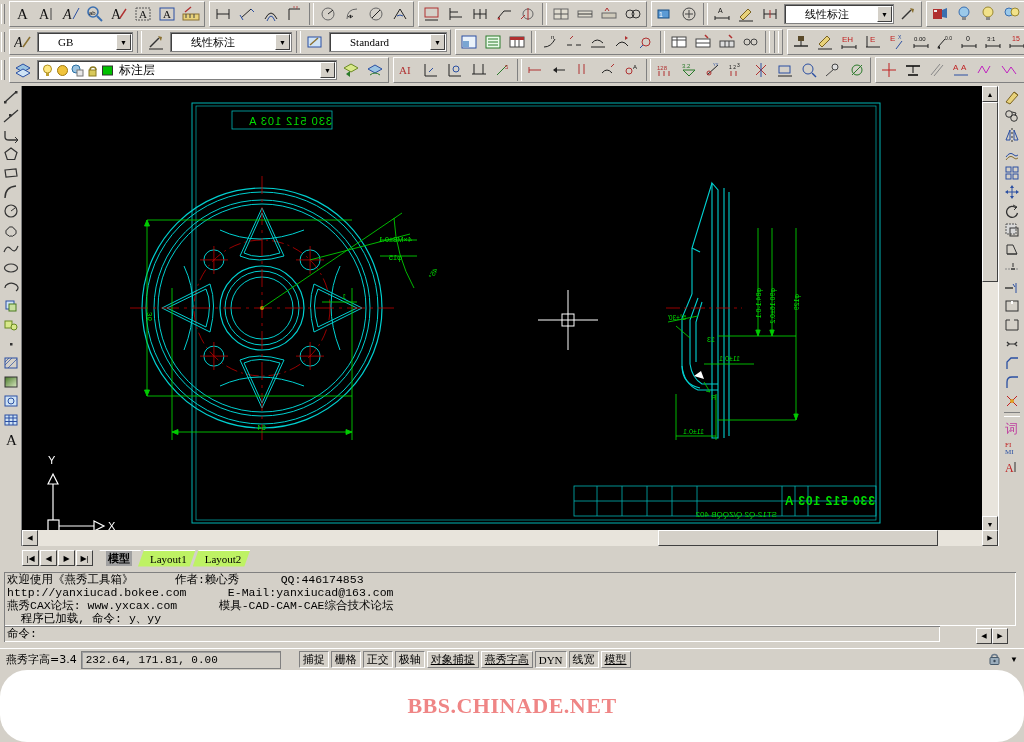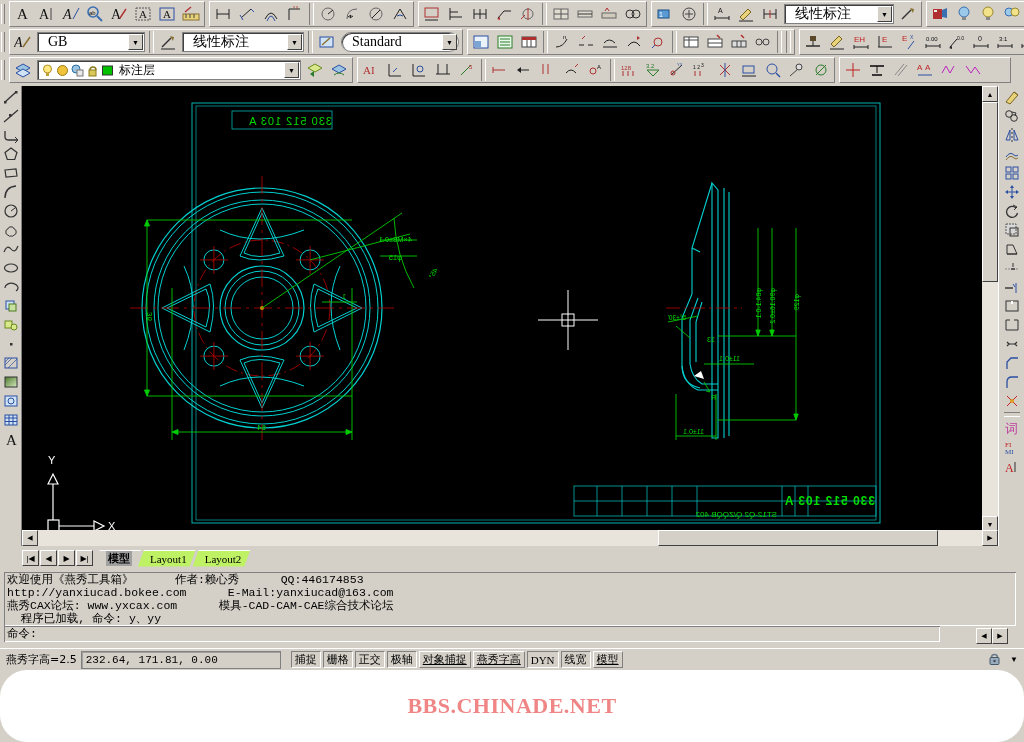--- a/index.html
+++ b/index.html
@@ -65,44 +65,44 @@
     background: #ffffff;
     border: 1px solid #808080;
     box-shadow: inset 1px 1px 0 #404040;
     margin: 0 2px;
     position: relative;
     flex: none;
   }
   .combo .ctext {
     flex: 1;
     font-family: "Liberation Serif", serif;
-    font-size: 14px;
+    font-size: 11px;
     color: #000;
-    padding-left: 10px;
+    padding-left: 20px;
     white-space: nowrap;
     overflow: hidden;
     line-height: 18px;
   }
   .combo .carrow {
     width: 15px; height: 16px;
     margin: 1px;
     background: #d4d0c8;
     border-left: 1px solid #ffffff;
     border-top: 1px solid #ffffff;
     border-right: 1px solid #404040;
     border-bottom: 1px solid #404040;
     display: flex; align-items: center; justify-content: center;
     font-size: 7px; color: #000;
     flex: none;
   }
-  .combo.w-gb { width: 108px; }
+  .combo.w-gb { width: 96px; }
   .combo.w-dim { width: 122px; }
-  .combo.w-std { width: 118px; border-radius: 10px; }
+  .combo.w-std { width: 118px; }
   .combo.w-dimtop { width: 110px; }
-  .combo.w-layer { width: 264px; }
+  .combo.w-layer { width: 300px; }
 
   .layer-icons { display: flex; align-items: center; gap: 1px; padding-left: 2px; flex: none; }
   .li { width: 14px; height: 14px; display:flex; align-items:center; justify-content:center; font-size: 11px; line-height: 1; }
 
   
   #canvas-wrap {
     position: absolute;
     left: 0; top: 86px;
     width: 1024px; height: 482px;
     background: #d4d0c8;
@@ -257,21 +257,21 @@
     height: 18px;
     min-width: 200px;
     border: 1px solid #808080;
     box-shadow: inset 1px 1px 0 #a0a0a0;
     font-family: "Liberation Mono", monospace;
     font-size: 11px;
     color: #000;
     display: flex; align-items: center;
     padding: 0 4px;
     background: #d4d0c8;
-    margin-right: 9px;
+    margin-right: 17px;
   }
   .st-btn {
     height: 17px;
     font-size: 11px;
     font-family: "Liberation Sans", sans-serif;
     color: #000;
     display: flex; align-items: center; justify-content: center;
     padding: 0 3px;
     margin: 0 1px;
     background: #d4d0c8;
@@ -1519,21 +1519,21 @@
 <span>燕秀CAX论坛: www.yxcax.com      模具-CAD-CAM-CAE综合技术论坛</span>
 <span>  程序已加载, 命令: y、yy</span></div>
     <div id="cmdline" class="cn"><span>命令:</span></div>
     <div class="cmd-hsb">
       <div class="sb-btn">◀</div>
       <div class="sb-btn">▶</div>
     </div>
   </div>
 
   <div id="status">
-    <div class="st-text cn">燕秀字高=2.5</div>
+    <div class="st-text cn">燕秀字高=3.4</div>
     <div class="st-coord">232.64, 171.81, 0.00</div>
     <div class="st-btn pressed cn">捕捉</div>
     <div class="st-btn pressed cn">栅格</div>
     <div class="st-btn pressed cn">正交</div>
     <div class="st-btn pressed cn">极轴</div>
     <div class="st-btn raised cn">对象捕捉</div>
     <div class="st-btn raised cn">燕秀字高</div>
     <div class="st-btn pressed" style="font-family:'Liberation Serif',serif;">DYN</div>
     <div class="st-btn pressed cn">线宽</div>
     <div class="st-btn raised cn">模型</div>

